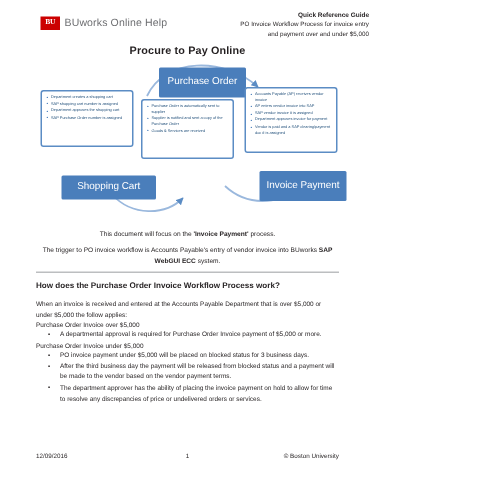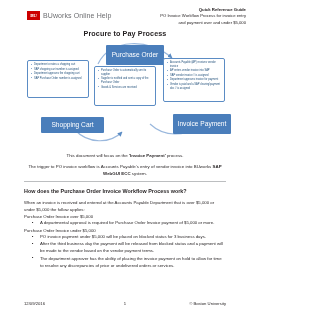--- a/index.html
+++ b/index.html
@@ -108,21 +108,21 @@
       <div class="bu-logo">BU</div>
       <div class="brand-text">BUworks Online Help</div>
     </div>
     <div class="qrg">
       <div class="qrg-title">Quick Reference Guide</div>
       <div class="qrg-line">PO Invoice Workflow Process for invoice entry</div>
       <div class="qrg-line">and payment over and under $5,000</div>
     </div>
   </div>
 
-  <div class="doc-title">Procure to Pay Process</div>
+  <div class="doc-title">Procure to Pay Online</div>
 
   <div class="diagram">
 
     <svg class="arcs" viewBox="0 0 250 105">
       <defs>
         <marker id="ah" markerWidth="5" markerHeight="5" refX="3.6" refY="2" orient="auto">
           <path d="M0,0 L4,2 L0,4 z" fill="#5b8cc4"></path>
         </marker>
       </defs>
 

